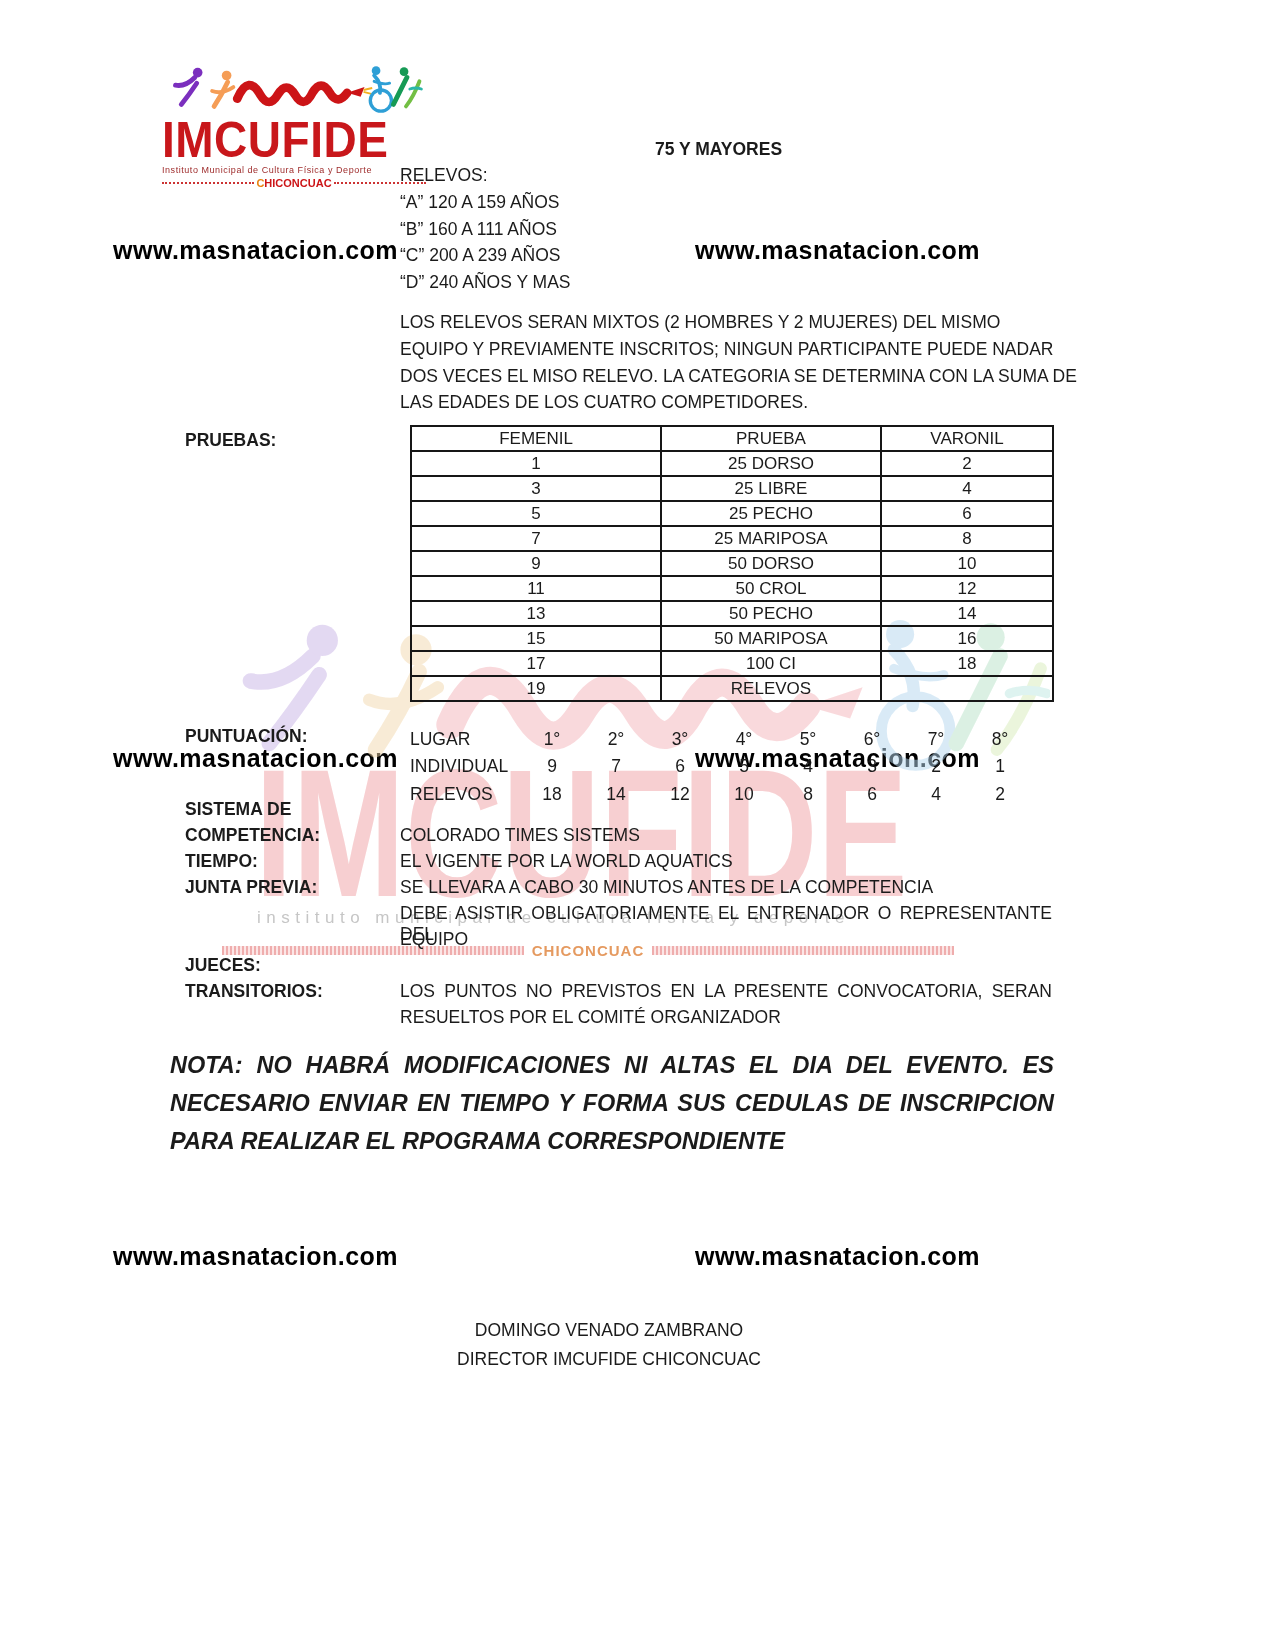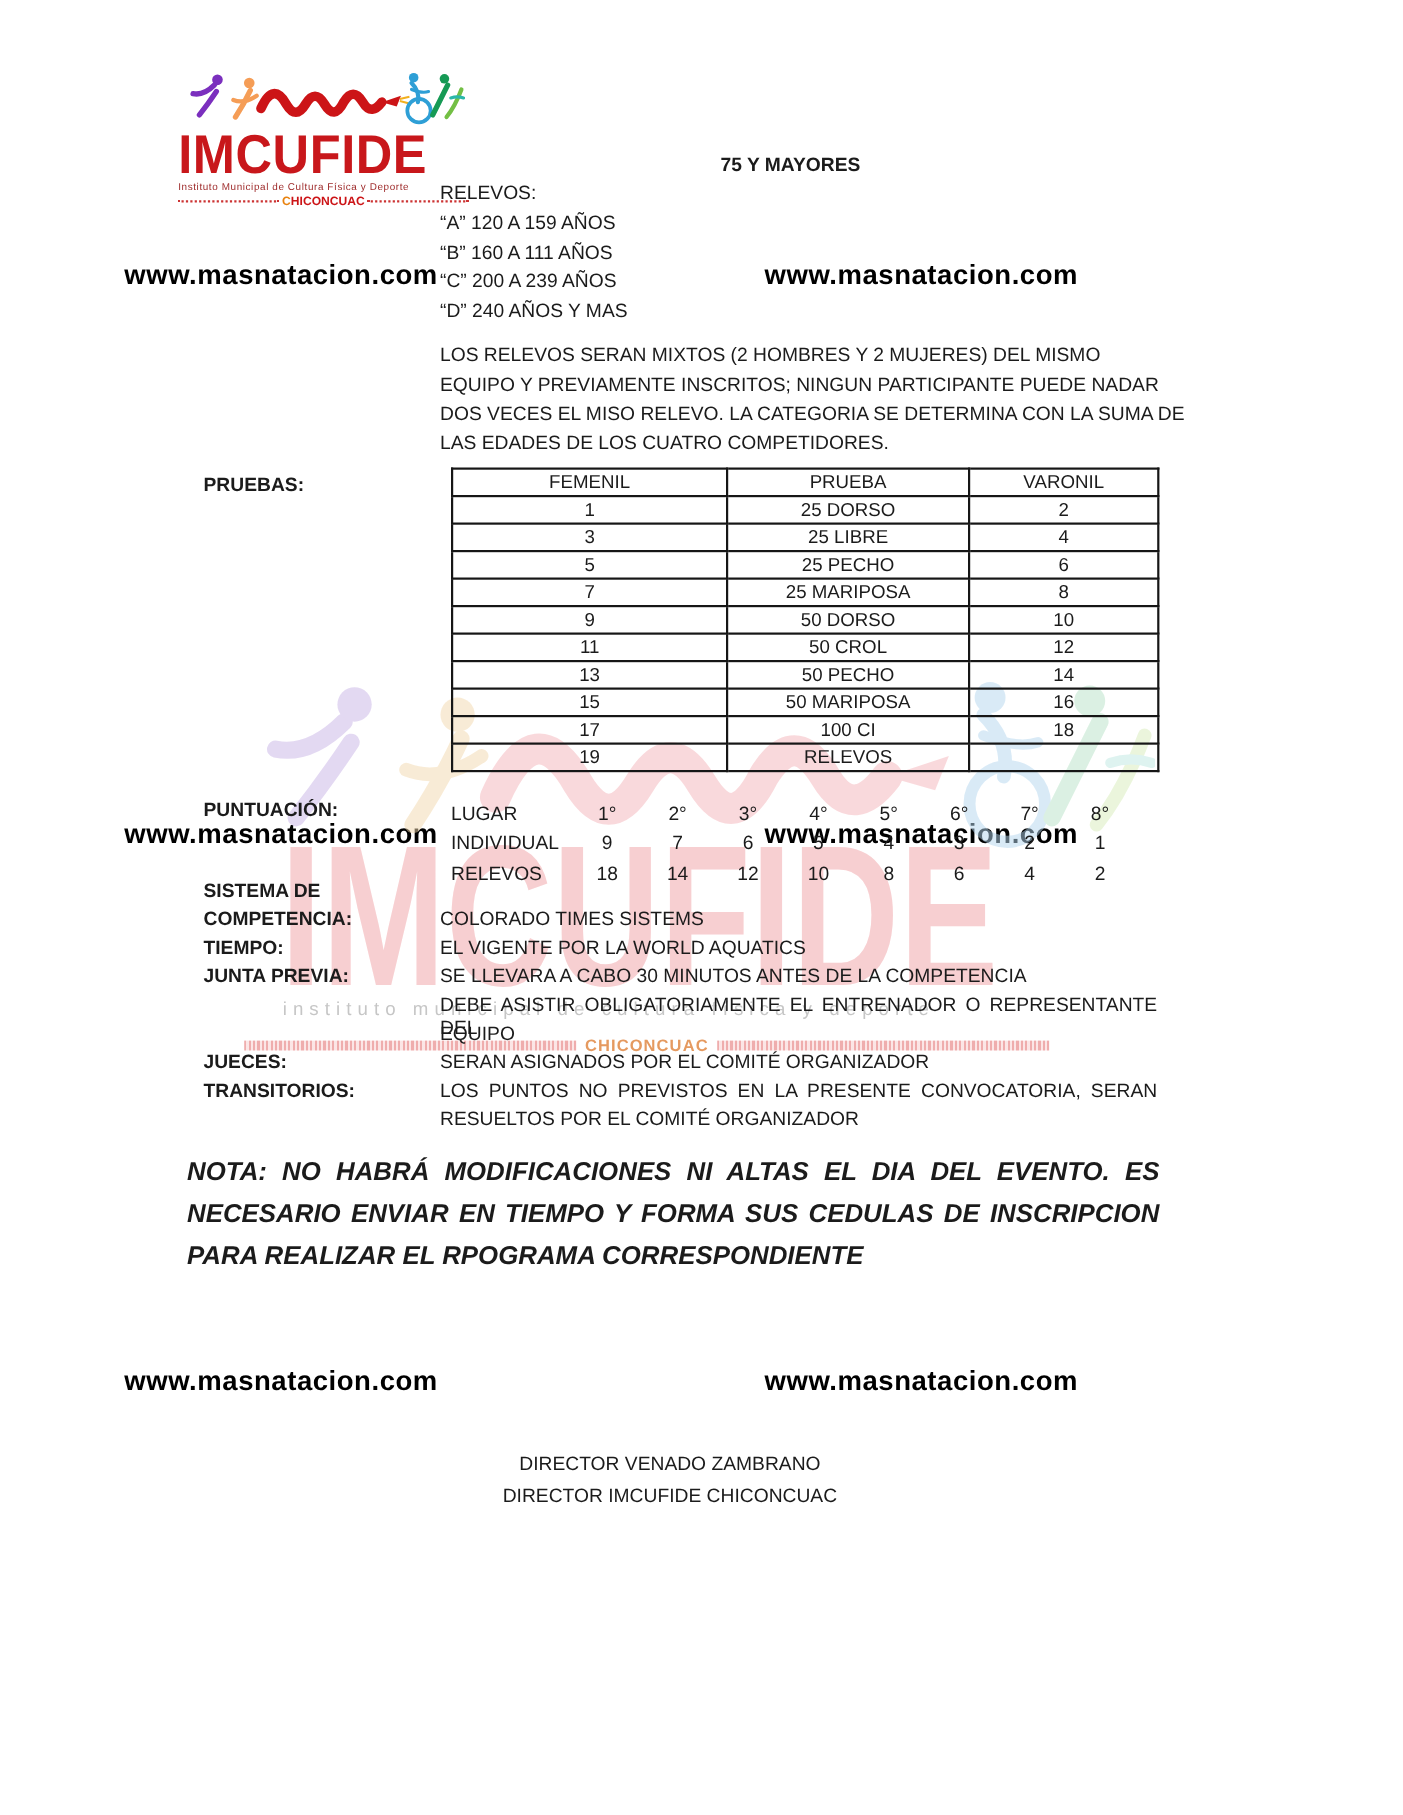--- a/index.html
+++ b/index.html
@@ -262,29 +262,28 @@
   <div class="lab" style="top:799px;">SISTEMA DE</div>
   <div class="lab" style="top:825px;">COMPETENCIA:</div>
   <div class="val" style="top:825px;">COLORADO TIMES SISTEMS</div>
   <div class="lab" style="top:851px;">TIEMPO:</div>
   <div class="val" style="top:851px;">EL VIGENTE POR LA WORLD AQUATICS</div>
   <div class="lab" style="top:877px;">JUNTA PREVIA:</div>
   <div class="val" style="top:877px;">SE LLEVARA A CABO 30 MINUTOS ANTES DE LA COMPETENCIA</div>
   <div class="val-just" style="top:903px;">DEBE ASISTIR OBLIGATORIAMENTE EL ENTRENADOR O REPRESENTANTE DEL</div>
   <div class="val" style="top:929px;">EQUIPO</div>
   <div class="lab" style="top:955px;">JUECES:</div>
-  <div class="val" style="top:955px;">SERAN ASIGNADOS POR EL COMITÉ ORGANIZADOR</div>
   <div class="lab" style="top:981px;">TRANSITORIOS:</div>
   <div class="val-just" style="top:981px;">LOS PUNTOS NO PREVISTOS EN LA PRESENTE CONVOCATORIA, SERAN</div>
   <div class="val" style="top:1007px;">RESUELTOS POR EL COMITÉ ORGANIZADOR</div>
 
   <div class="nota">
     <div class="just">NOTA: NO HABRÁ MODIFICACIONES NI ALTAS EL DIA DEL EVENTO. ES</div>
     <div class="just">NECESARIO ENVIAR EN TIEMPO Y FORMA SUS CEDULAS DE INSCRIPCION</div>
     <div>PARA REALIZAR EL RPOGRAMA CORRESPONDIENTE</div>
   </div>
 
   <div class="signature">
-    <div>DIRECTOR VENADO ZAMBRANO</div>
+    <div>DOMINGO VENADO ZAMBRANO</div>
     <div>DIRECTOR IMCUFIDE CHICONCUAC</div>
   </div>
 
 </div>
 
 </body></html>

